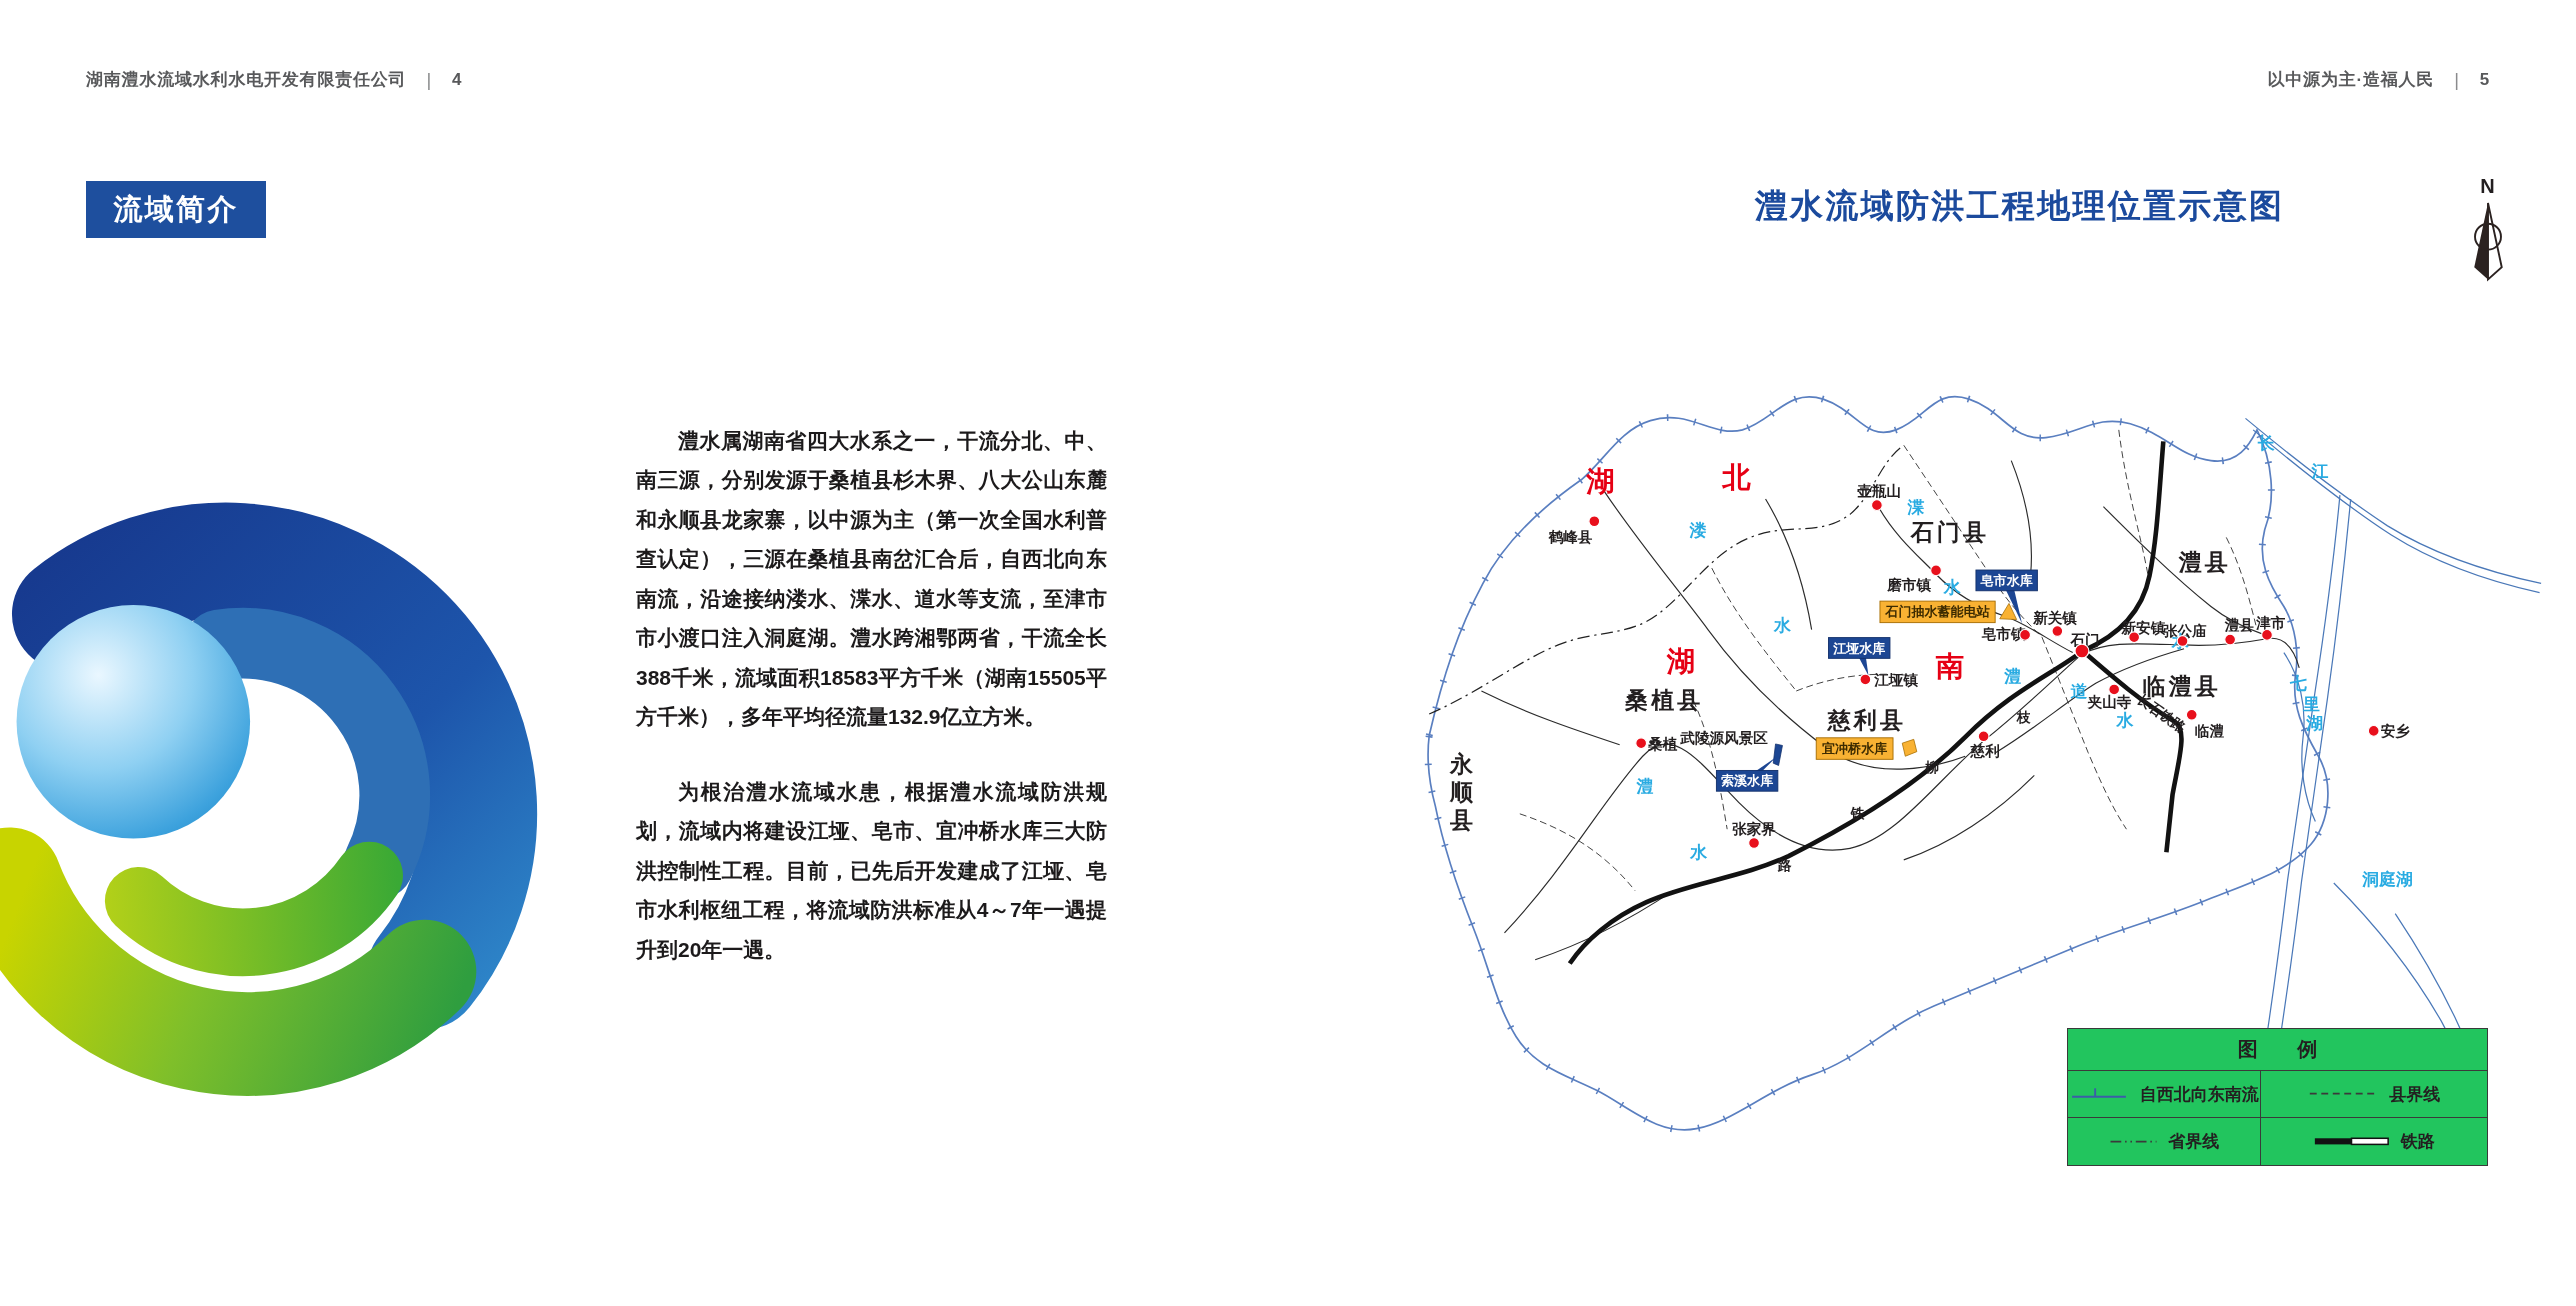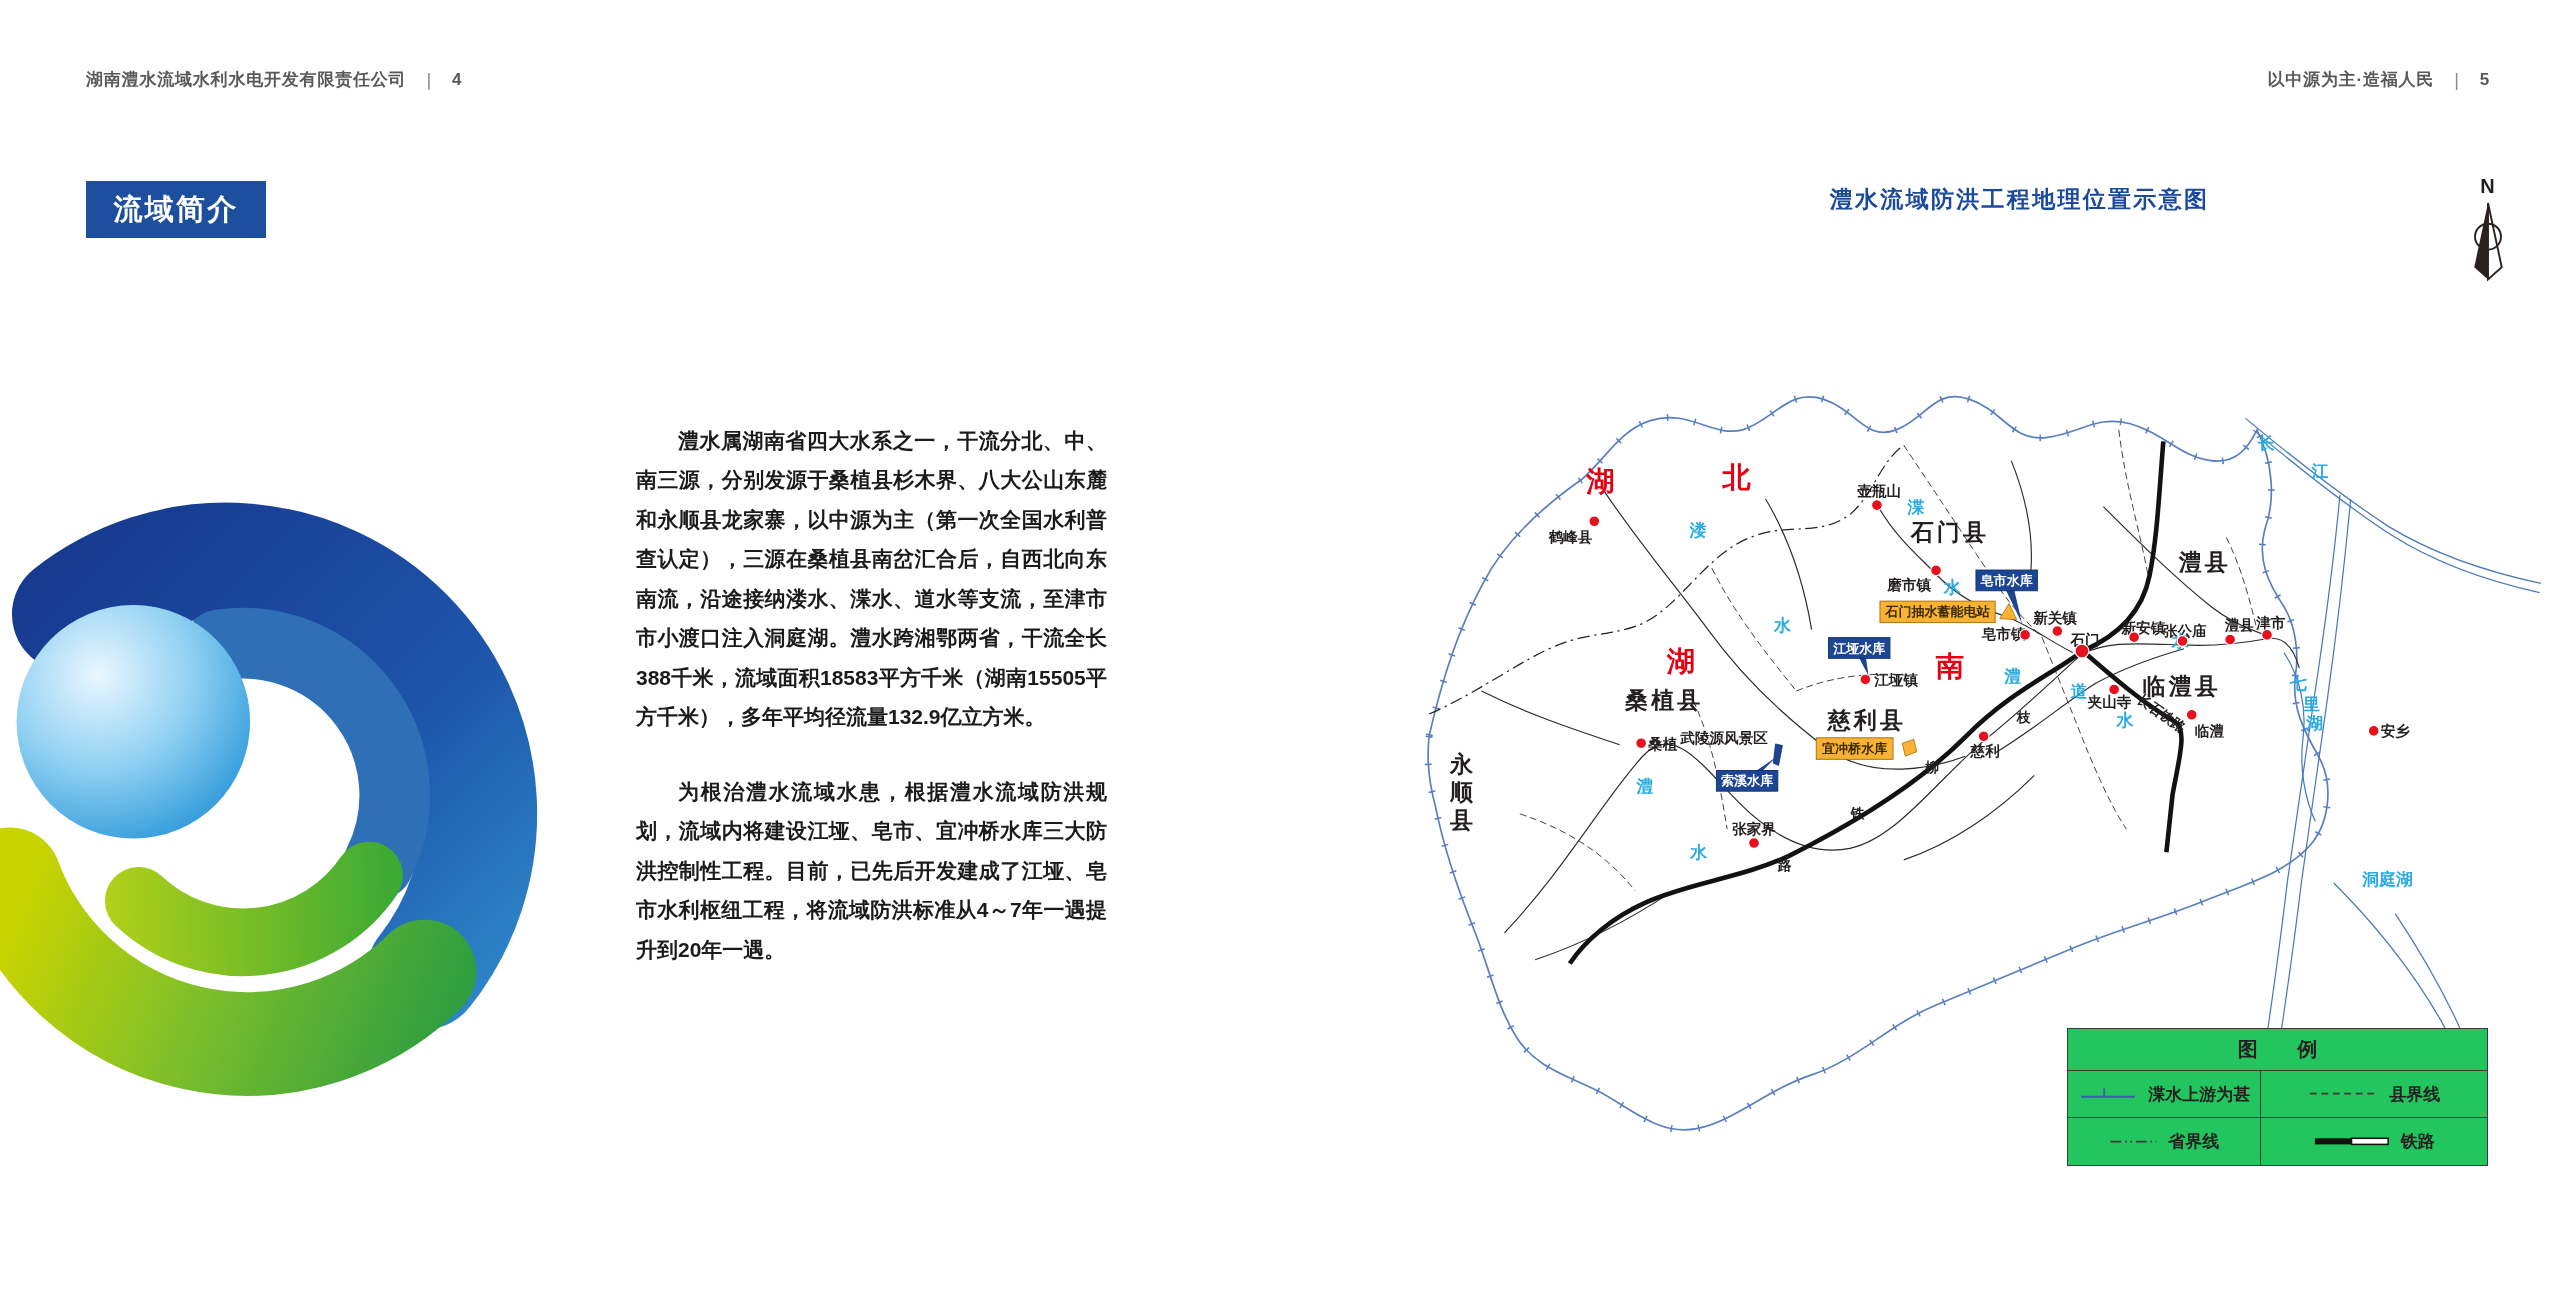--- a/index.html
+++ b/index.html
@@ -17,21 +17,21 @@
   .title-box{position:absolute;left:86px;top:181px;width:180px;height:57px;background:#1e4f9e;
              display:flex;align-items:center;justify-content:center;}
   .title-box span{color:#ffffff;font-size:29px;font-weight:bold;letter-spacing:2.3px;}
 
   .body-text{position:absolute;left:631px;top:421px;width:476px;}
   .body-text p{margin:0 0 35px 5px;font-size:21px;line-height:1.88;font-weight:bold;
                text-align:justify;text-indent:2em;color:#1c1a1b;}
 
   
   .map-title{position:absolute;left:1574px;top:184px;width:891px;text-align:center;
-             font-size:23px;font-weight:bold;color:#1b4a9d;letter-spacing:2.3px;}
+             font-size:33px;font-weight:bold;color:#1b4a9d;letter-spacing:2.3px;}
   .compass{position:absolute;left:2463px;top:175px;width:49px;text-align:center;}
   .compass .n{font-size:20px;font-weight:bold;color:#231f20;display:block;margin-bottom:1.5px;}
 
   
   #map-svg text{font-family:"Liberation Sans",sans-serif;font-weight:bold;text-anchor:middle;}
   #map-svg .prov{fill:#e60014;font-size:37px;}
   #map-svg .county{fill:#231f20;font-size:30px;letter-spacing:4px;}
   #map-svg .town{fill:#231f20;font-size:19px;}
   #map-svg .river{fill:#29abe2;font-size:22px;}
   #map-svg .rail{fill:#231f20;font-size:18px;}
@@ -274,21 +274,21 @@
 </svg>
 
 <div class="legend">
   <div class="legend-title">图  例</div>
   <div class="legend-grid">
     <div class="legend-cell">
       <svg width="60" height="15.4" viewBox="0 0 78 20">
         <path d="M4,14 H74" stroke="#3c5da8" stroke-width="2.5" fill="none"></path>
         <path d="M34,14 V3" stroke="#3c5da8" stroke-width="2.5" fill="none"></path>
       </svg>
-      <span>渫水上游为甚</span>
+      <span>自西北向东南流</span>
     </div>
     <div class="legend-cell">
       <svg width="71" height="9.2" viewBox="0 0 92 12">
         <path d="M2,6 H90" stroke="#3a3a3a" stroke-width="2.5" stroke-dasharray="9 6" fill="none"></path>
       </svg>
       <span>县界线</span>
     </div>
     <div class="legend-cell">
       <svg width="49" height="9.2" viewBox="0 0 64 12">
         <path d="M2,6 H62" stroke="#3a3a3a" stroke-width="2.5" stroke-dasharray="14 5 2 5 2 5" fill="none"></path>

